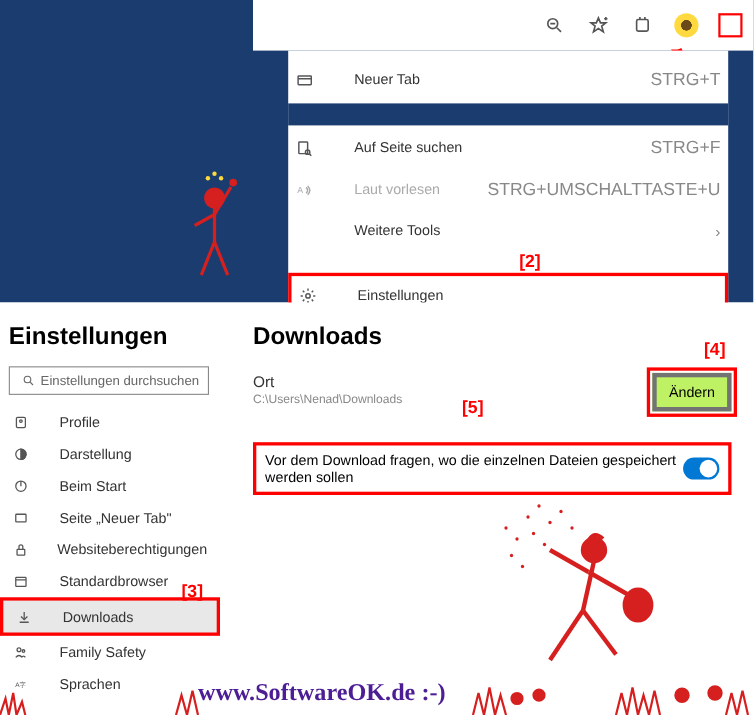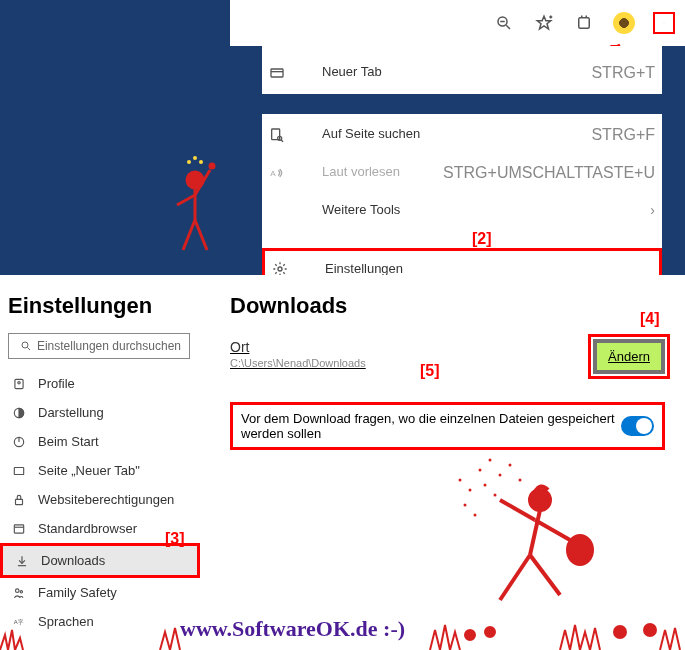--- a/index.html
+++ b/index.html
@@ -54,28 +54,28 @@
   background: #fff; display: flex;
 }
 .sidebar { width: 200px; padding: 18px 0 0 0; }
 .sidebar-title { font-size: 22px; font-weight: 600; padding: 0 0 14px 8px; }
 .search-box {
   margin: 0 10px 10px 8px; border: 1px solid #888; padding: 5px 8px;
   display: flex; align-items: center; gap: 5px; font-size: 12px; color: #666; justify-content: flex-end;
 }
 .side-item {
   display: flex; align-items: center; padding: 7px 12px; font-size: 13px; color: #333;
-  gap: 10px;
+  gap: 26px;
 }
 .side-item.active { background: #e8e8e8; border: 3px solid red; }
 .side-icon { width: 16px; display: flex; align-items: center; color: #555; }
 
 .content { flex: 1; padding: 18px 20px 0 30px; position: relative; }
 .content-title { font-size: 22px; font-weight: 600; margin-bottom: 20px; }
-.ort-row { display: flex; justify-content: space-between; align-items: flex-start; text-decoration: underline; }
+.ort-row { display: flex; justify-content: space-between; align-items: flex-start; }
 .ort-label { font-size: 14px; color: #333; }
 .ort-path { font-size: 11px; color: #888; margin-top: 2px; }
 .change-btn {
   border: 4px solid #737373; padding: 6px 11px; font-size: 13px; background: #bef264;
   outline: 3px solid red; outline-offset: 2px;
 }
 .toggle-row {
   margin-top: 28px; display: flex; align-items: center; justify-content: space-between;
   border: 3px solid red; padding: 6px 8px;
 }

